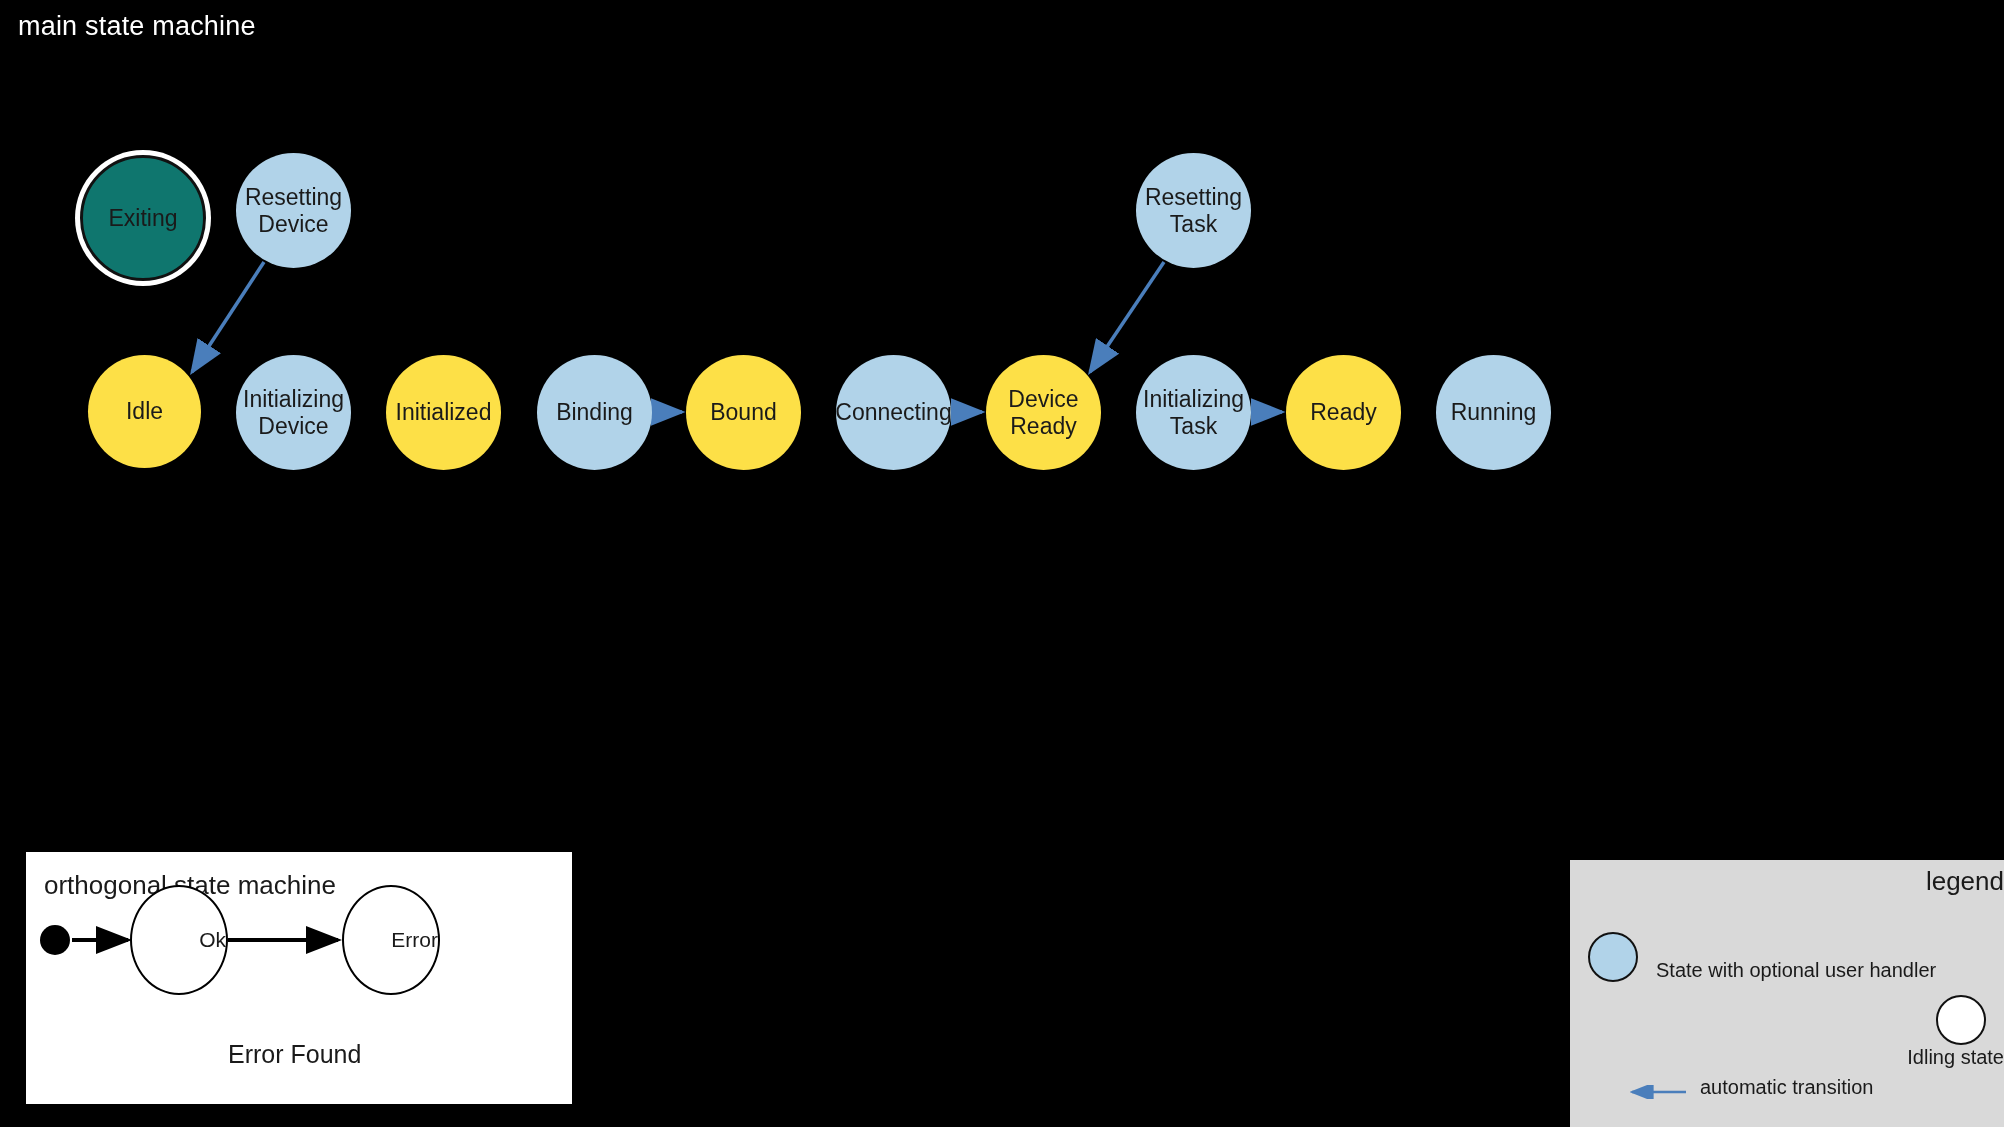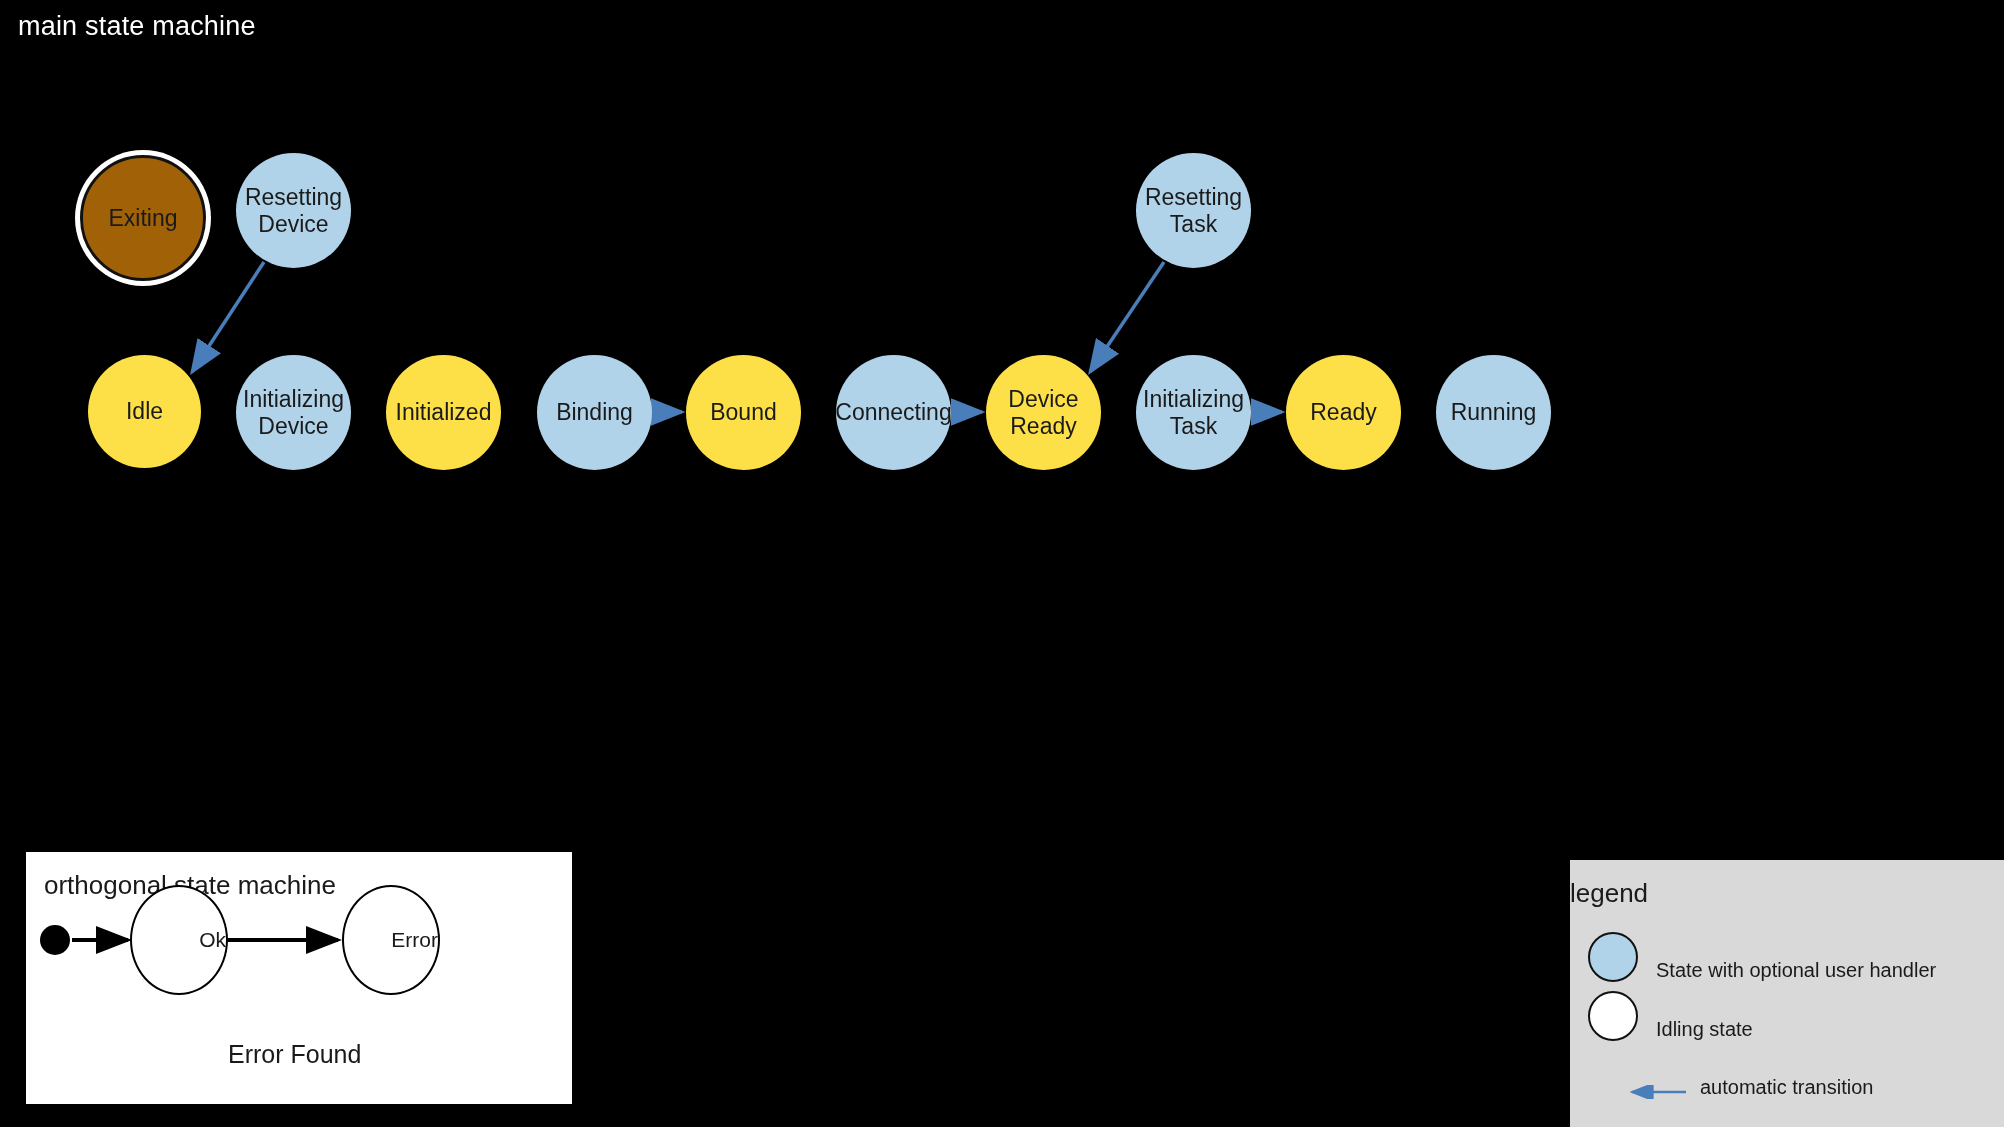--- a/index.html
+++ b/index.html
@@ -50,21 +50,21 @@
     color: #1a1a1a;
     font-size: 23px;
     line-height: 27px;
     font-family: "Liberation Sans", sans-serif;
     user-select: none;
   }
   .node .lbl { pointer-events: none; white-space: pre-line; }
   .node.blue  { background: #b1d3e9; }
   .node.white { background: #fde047; }
   .node.final {
-    background: #a16207;
+    background: #0f766e;
     border: 3px solid #111111;
     box-shadow: 0 0 0 5px #ffffff;
   }
 
   
   #ortho-box {
     position: absolute;
     left: 22px;
     top: 848px;
     width: 554px;
@@ -118,23 +118,23 @@
     left: 1570px;
     top: 860px;
     width: 434px;
     height: 267px;
     background: #d9d9d9;
     box-sizing: border-box;
   }
   #legend-title {
     position: absolute;
     left: 0;
-    top: 18px;
+    top: 6px;
     width: 100%;
-    text-align: left;
+    text-align: right;
     color: #1a1a1a;
     font-size: 26px;
     line-height: 30px;
   }
   .legend-row {
     position: absolute;
     left: 0;
     width: 100%;
     height: 54px;
     display: flex;
@@ -279,21 +279,21 @@
   <div id="legend-box">
     <div id="legend-title">legend</div>
 
     <div class="legend-row" style="top:68px;">
       <div class="swatch-wrap">
         <div class="legend-swatch blue"></div>
       </div>
       <div class="legend-text">State with optional user handler</div>
     </div>
 
-    <div class="legend-row" style="top:127px;">
+    <div class="legend-row" style="top:135px;flex-direction:column;">
       <div class="swatch-wrap">
         <div class="legend-swatch white"></div>
       </div>
       <div class="legend-text">Idling state</div>
     </div>
 
     <div class="legend-row" style="top:185px;margin-left:44px;">
       <div class="swatch-wrap">
         <svg class="legend-arrow" viewBox="0 0 62 14" xmlns="http://www.w3.org/2000/svg">
           <defs>

